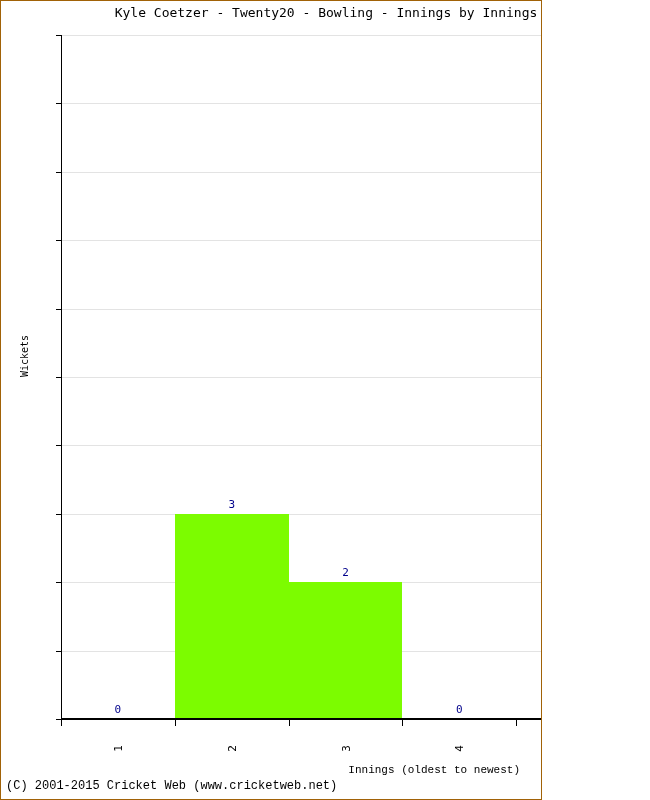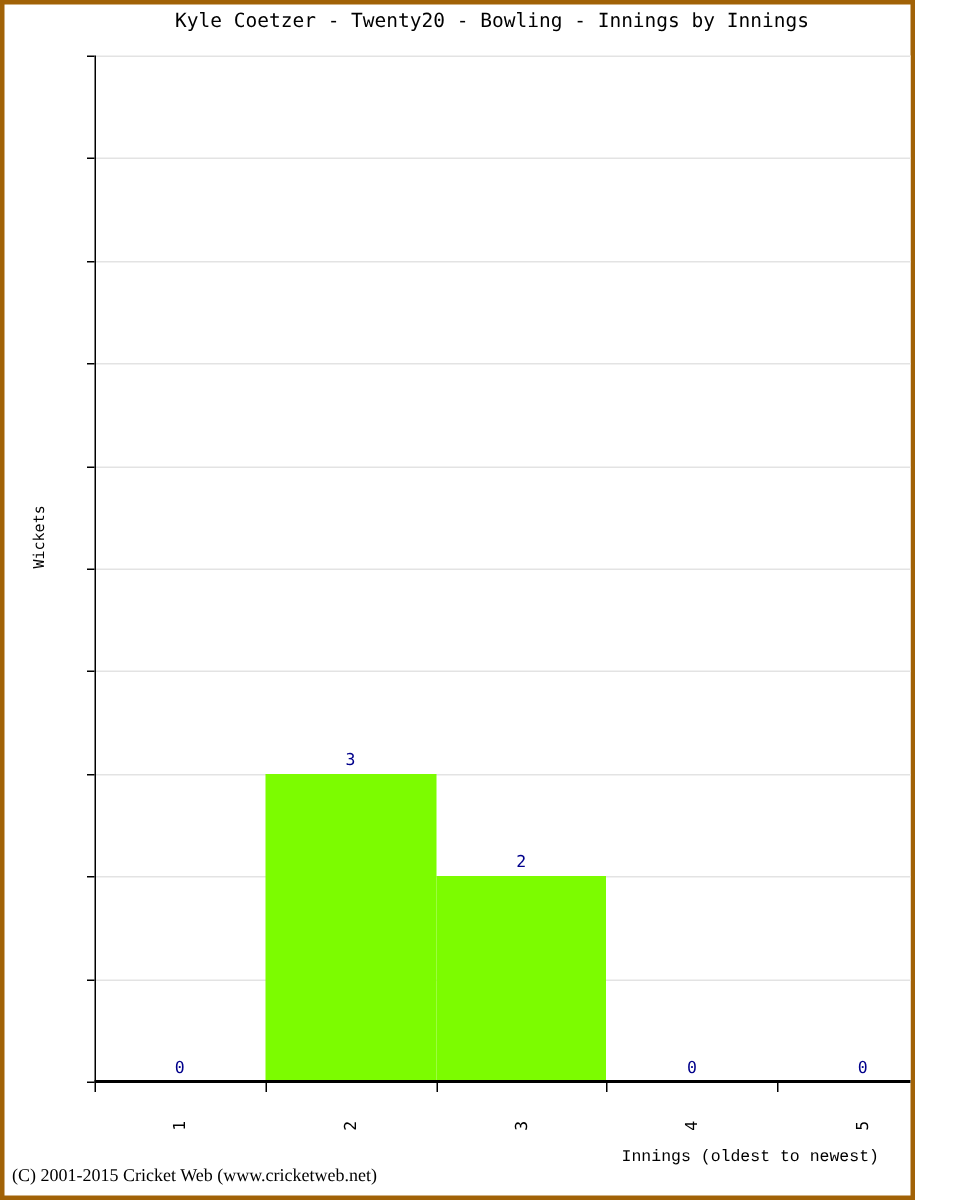--- a/index.html
+++ b/index.html
@@ -5,24 +5,24 @@
   html, body {
     margin: 0;
     padding: 0;
     background: #ffffff;
   }
   body {
     font-family: "DejaVu Sans Mono", monospace;
   }
   #page {
     position: relative;
-    width: 610px;
+    width: 542px;
     height: 800px;
     background: #ffffff;
-    border: 3px solid #a16207;
+    border: 1px solid #a16207;
     box-sizing: border-box;
     overflow: hidden;
   }
   #chart-title {
     position: absolute;
     left: 0;
     top: 4px;
     width: 650px;
     text-align: center;
     font-size: 13px;
@@ -125,21 +125,21 @@
     font-size: 11px;
     font-family: Liberation Mono, monospace;
     color: #000000;
     white-space: nowrap;
   }
   #footer {
     position: absolute;
     left: 5px;
     bottom: 6px;
     font-size: 12px;
-    font-family: Liberation Serif, serif;
+    font-family: Liberation Mono, monospace;
     color: #000000;
     white-space: nowrap;
   }
 </style>
 </head>
 <body>
 
 <div id="page">
 
   <div id="chart-title">Kyle Coetzer - Twenty20 - Bowling - Innings by Innings</div>

